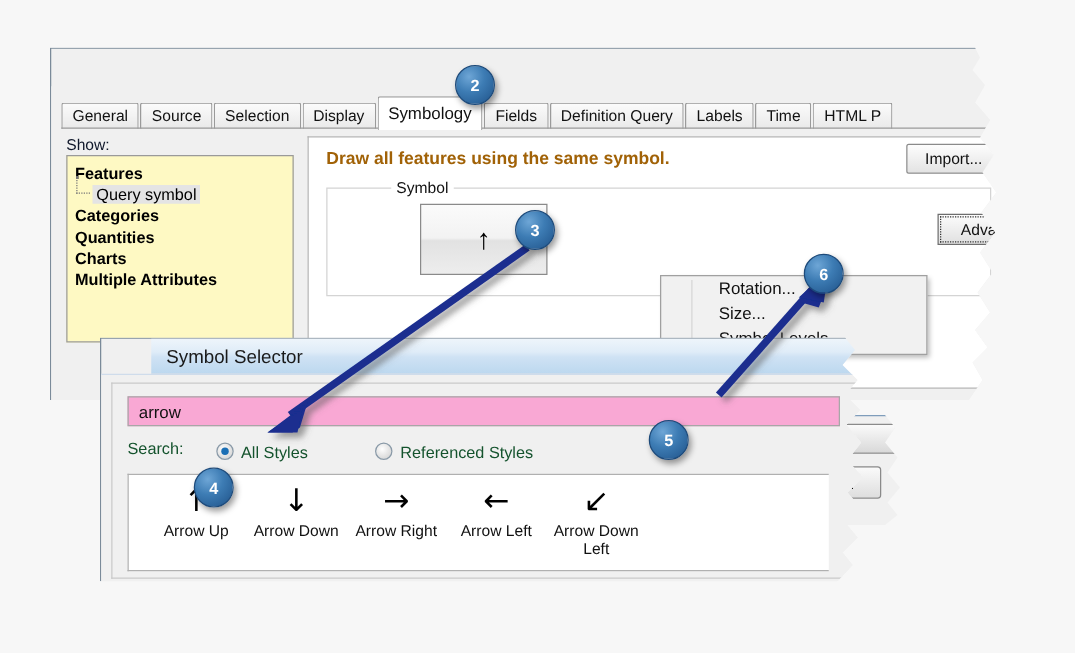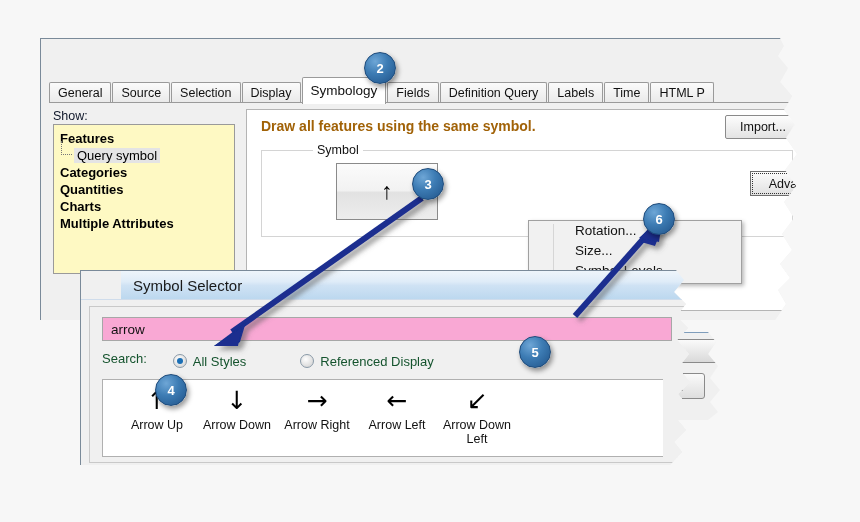--- a/index.html
+++ b/index.html
@@ -223,21 +223,21 @@
       <div id="ss-inner">
         <div id="ss-search" placeholder="Search">arrow</div>
         <div id="ss-searchrow">
           <span>Search:</span>
           <span class="radio">
             <span class="rdot on"></span>
             <span>All Styles</span>
           </span>
           <span class="radio" style="margin-left:54px;">
             <span class="rdot"></span>
-            <span>Referenced Display</span>
+            <span>Referenced Styles</span>
           </span>
         </div>
         <div id="ss-gallery">
             <div class="sym-cell" style="left: 14px;">
               <div class="sym-glyph">↑</div>
               <div class="sym-name">Arrow Up</div>
             </div>
             <div class="sym-cell" style="left: 94px;">
               <div class="sym-glyph">↓</div>
               <div class="sym-name">Arrow Down</div>

